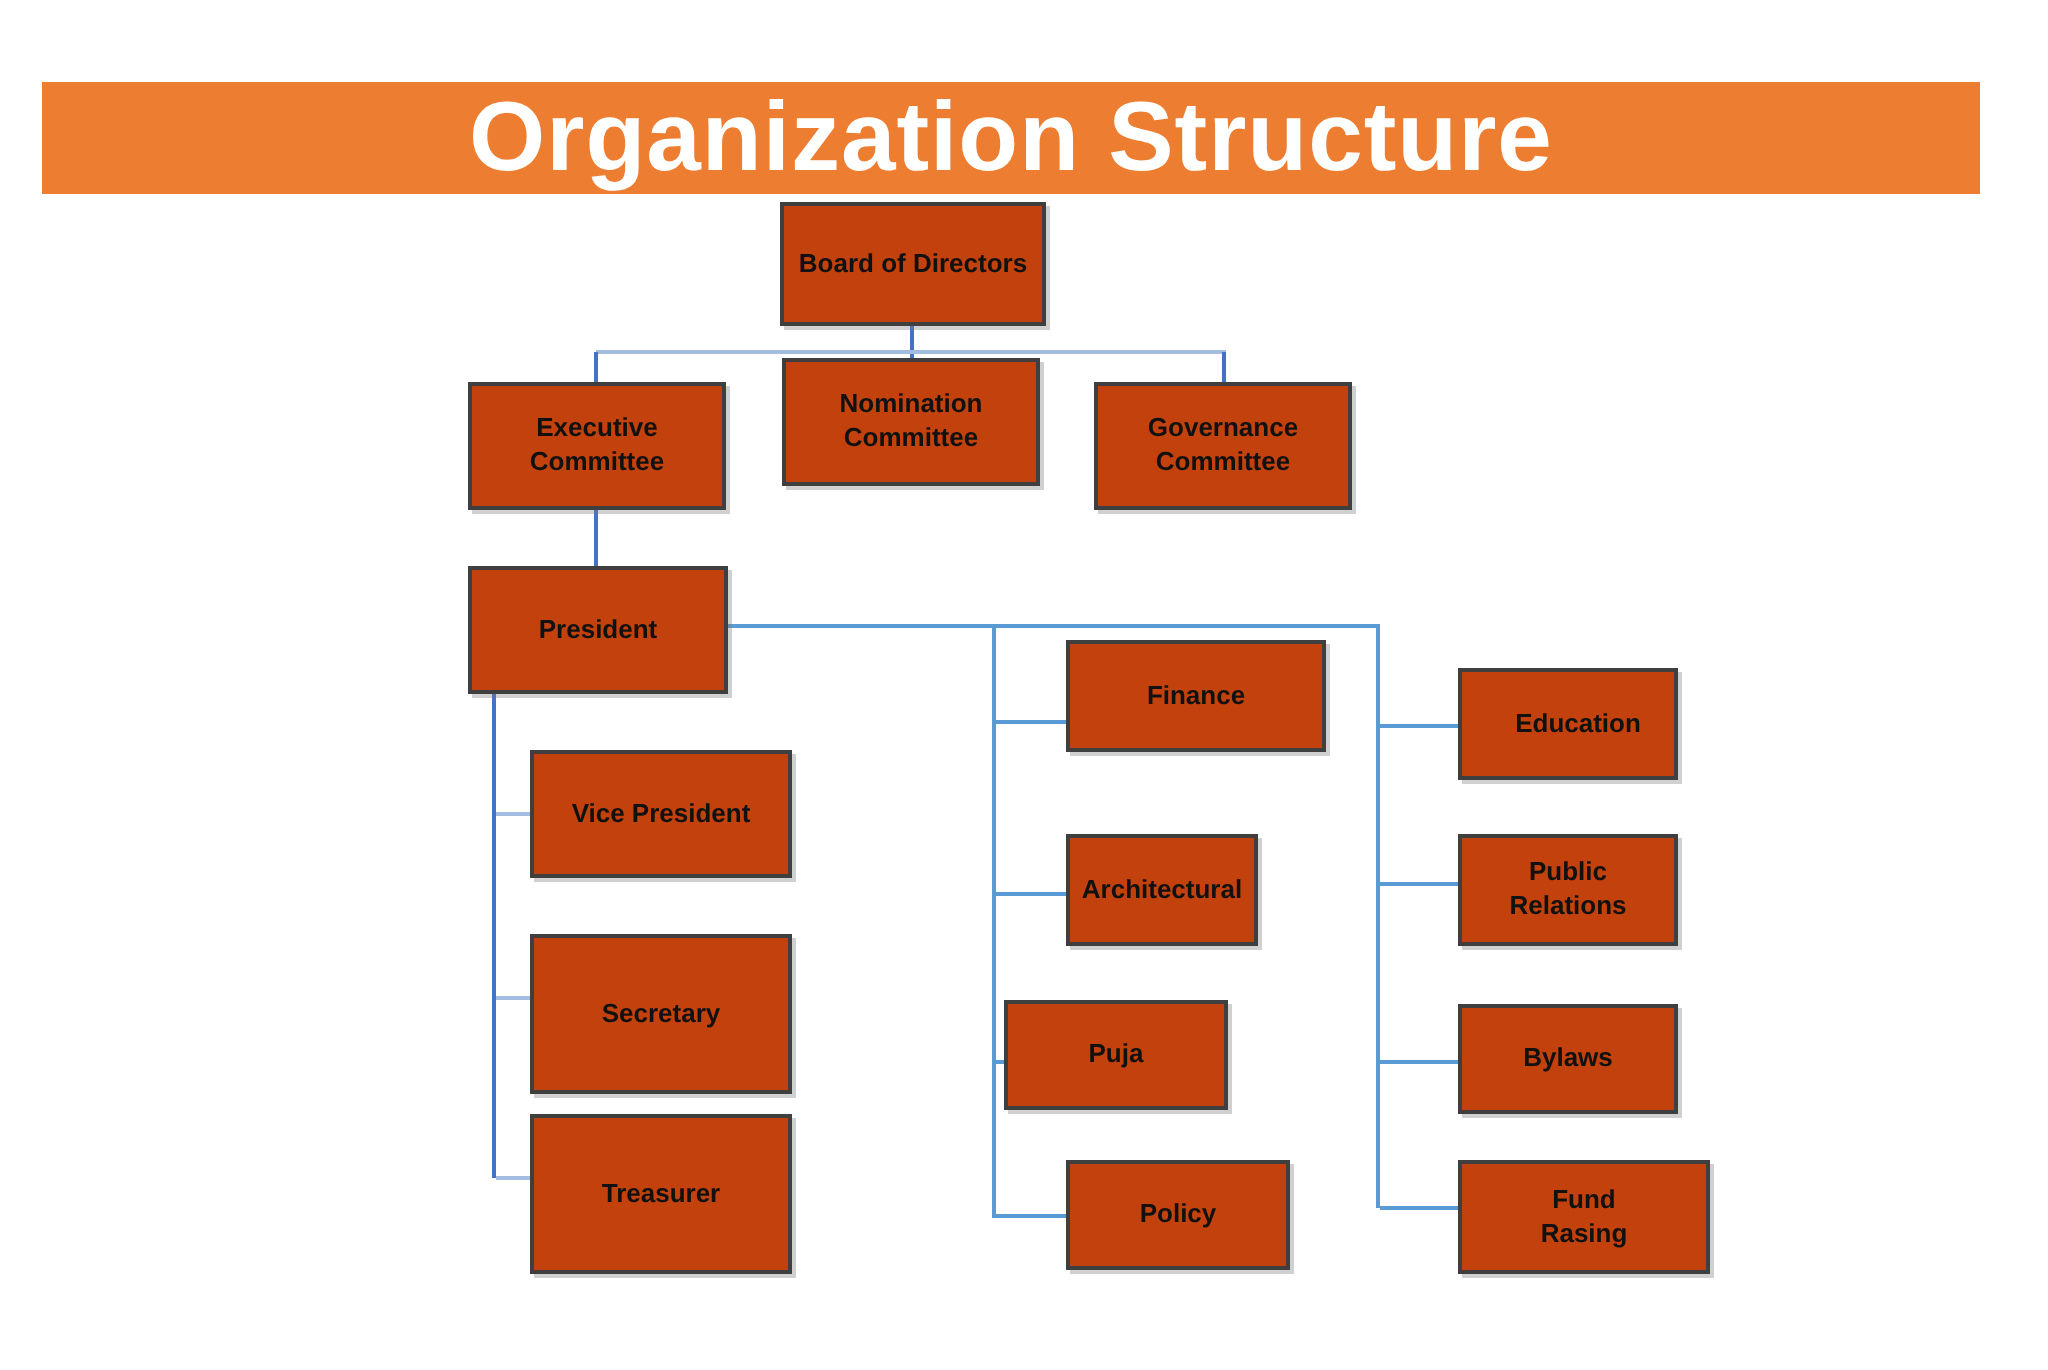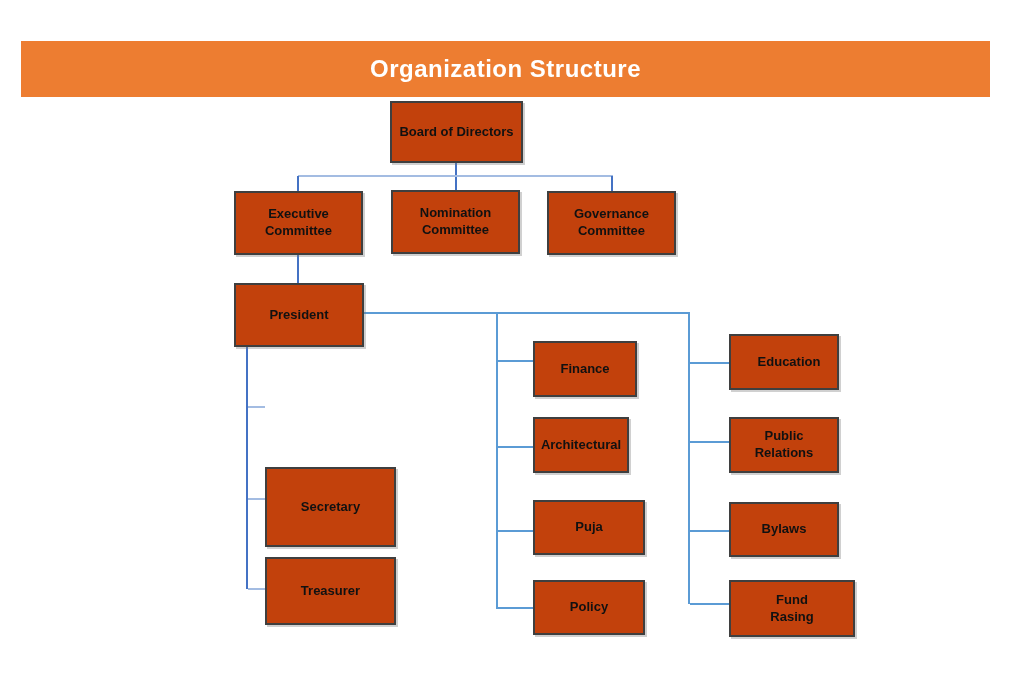--- a/index.html
+++ b/index.html
@@ -15,46 +15,46 @@
   body{
     width:1024px;height:685px;position:relative;background:#ffffff;
     font-family:"Liberation Sans","DejaVu Sans",sans-serif;overflow:hidden;
   }
   .slide{position:absolute;inset:0;}
   .banner{
     position:absolute;left:21px;top:41px;width:969px;height:56px;
     background:var(--banner);display:flex;align-items:center;justify-content:center;
   }
   .banner-title{
-    color:var(--title-text);font-size:24px;font-weight:bold;letter-spacing:0.5px;
+    color:var(--title-text);font-size:49px;font-weight:bold;letter-spacing:0.5px;
   }
   .org-node{
     position:absolute;background:#c2410c;border:2px solid var(--box-border);
     box-shadow:2px 2px 0 rgba(120,120,120,0.35);
     display:flex;align-items:center;justify-content:center;text-align:center;
     font-size:13px;font-weight:bold;color:var(--box-text);line-height:1.3;
     white-space:pre-line;box-sizing:border-box;
   }
   .conn{position:absolute;}
   .conn.dark{background:var(--conn-primary);}
   .conn.darkh{background:var(--conn-primary-light);}
   .conn.light{background:var(--conn-secondary);}
 
   
   .n-board{left:390px;top:101px;width:133px;height:62px;}
   .n-executive{left:234px;top:191px;width:129px;height:64px;text-align:center;}
-  .n-nomination{left:391px;top:190px;width:129px;height:64px;}
+  .n-nomination{left:391px;top:179px;width:129px;height:64px;}
   .n-governance{left:547px;top:191px;width:129px;height:64px;}
   .n-president{left:234px;top:283px;width:130px;height:64px;}
   .n-vice-president{left:265px;top:375px;width:131px;height:64px;}
   .n-secretary{left:265px;top:467px;width:131px;height:80px;}
-  .n-treasurer{left:265px;top:557px;width:131px;height:68px;}
-  .n-finance{left:533px;top:341px;width:104px;height:56px;}
+  .n-treasurer{left:265px;top:557px;width:131px;height:80px;}
+  .n-finance{left:533px;top:320px;width:130px;height:56px;}
   .n-architectural{left:533px;top:417px;width:96px;height:56px;}
-  .n-puja{left:533px;top:500px;width:112px;height:55px;}
+  .n-puja{left:502px;top:500px;width:112px;height:55px;}
   .n-policy{left:533px;top:580px;width:112px;height:55px;}
   .n-education{left:729px;top:334px;width:110px;height:56px;padding-left:10px;}
   .n-public-relations{left:729px;top:417px;width:110px;height:56px;}
   .n-bylaws{left:729px;top:502px;width:110px;height:55px;}
   .n-fund-raising{left:729px;top:580px;width:126px;height:57px;}
 
   
   .c-board-drop{left:455px;top:163px;width:2px;height:29px;}
   .c-committees-h{left:298px;top:175px;width:315px;height:2px;}
   .c-exec-drop{left:297px;top:176px;width:2px;height:15px;}
@@ -107,20 +107,21 @@
   <div class="conn light c-fund-stub"></div>
 
   <div class="org-node n-board">Board of Directors</div>
   <div class="org-node n-executive">Executive
 Committee</div>
   <div class="org-node n-nomination">Nomination
 Committee</div>
   <div class="org-node n-governance">Governance
 Committee</div>
   <div class="org-node n-president">President</div>
+  <div class="org-node n-vice-president">Vice President</div>
   <div class="org-node n-secretary">Secretary</div>
   <div class="org-node n-treasurer">Treasurer</div>
   <div class="org-node n-finance">Finance</div>
   <div class="org-node n-architectural">Architectural</div>
   <div class="org-node n-puja">Puja</div>
   <div class="org-node n-policy">Policy</div>
   <div class="org-node n-education">Education</div>
   <div class="org-node n-public-relations">Public
 Relations</div>
   <div class="org-node n-bylaws">Bylaws</div>

